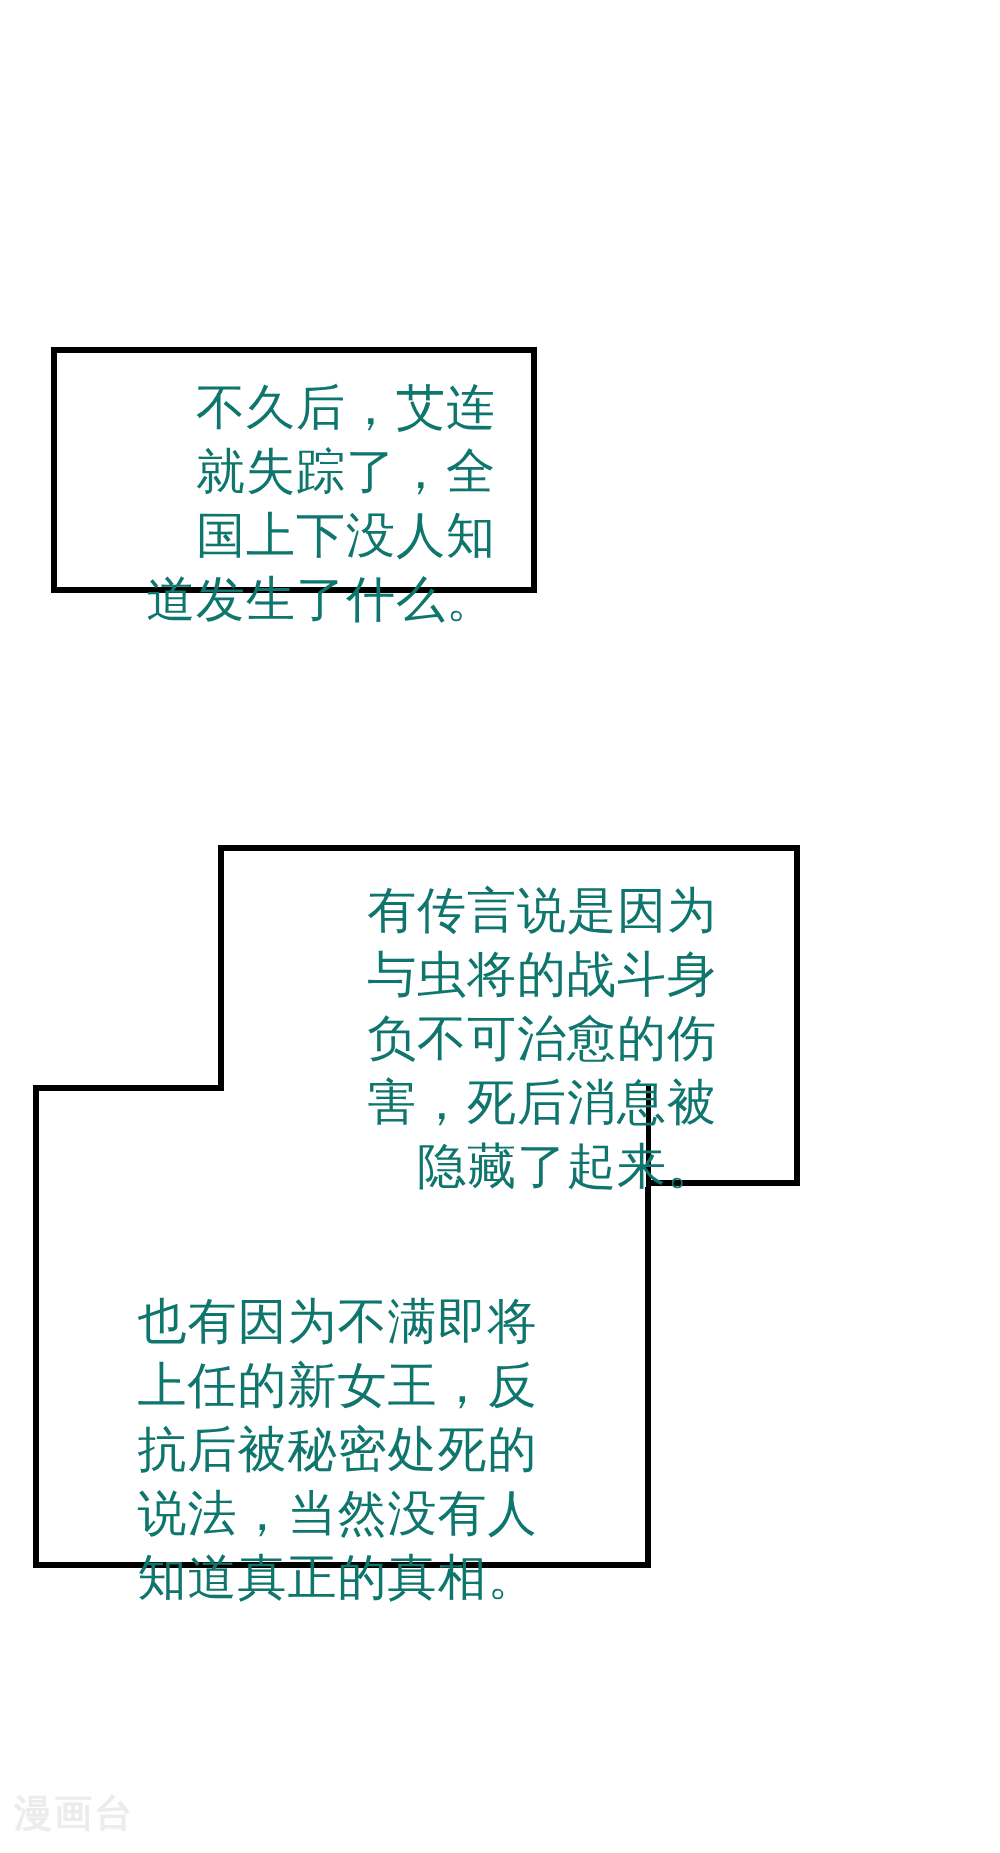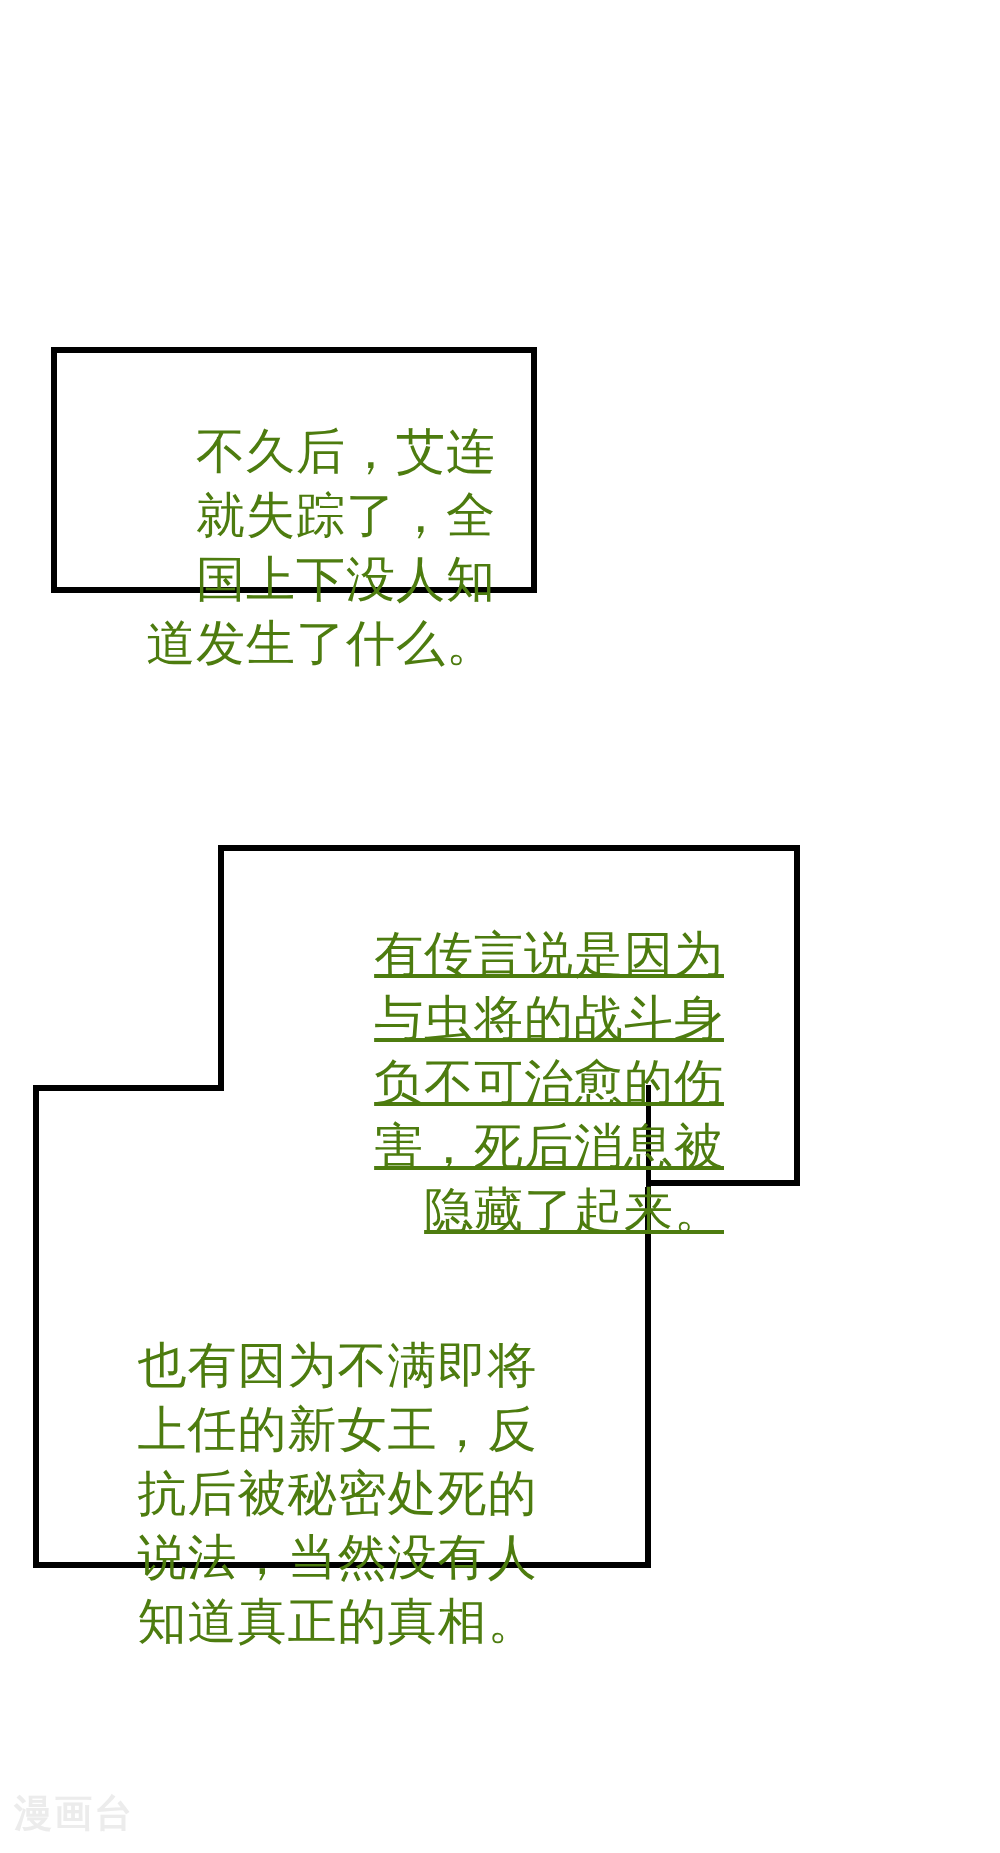--- a/index.html
+++ b/index.html
@@ -21,26 +21,25 @@
   
   .panel {
     position: absolute;
     box-sizing: border-box;
     background: #ffffff;
     border: 6px solid #000000;
   }
   .panel-text {
     position: absolute;
     box-sizing: border-box;
-    color: #4d7c0f;
+    color: #0f766e;
     font-weight: 400;
     letter-spacing: 0.02em;
     white-space: pre-line;
     font-family: "Liberation Sans", "DejaVu Sans", sans-serif;
-    margin-top: 44px;
   }
 
   
   #panel-1 {
     left: 51px;
     top: 347px;
     width: 486px;
     height: 246px;
     z-index: 2;
   }
@@ -56,28 +55,27 @@
 
   
   #panel-2 {
     left: 218px;
     top: 845px;
     width: 582px;
     height: 341px;
     z-index: 2;
   }
   #panel-2-text {
-    left: 304px;
+    left: 297px;
     top: 878px;
     width: 420px;
     text-align: right;
     font-size: 49px;
     line-height: 64px;
     z-index: 5;
-    text-decoration: underline;
   }
 
   
   #panel-3 {
     left: 33px;
     top: 1085px;
     width: 618px;
     height: 483px;
     z-index: 3;
   }

